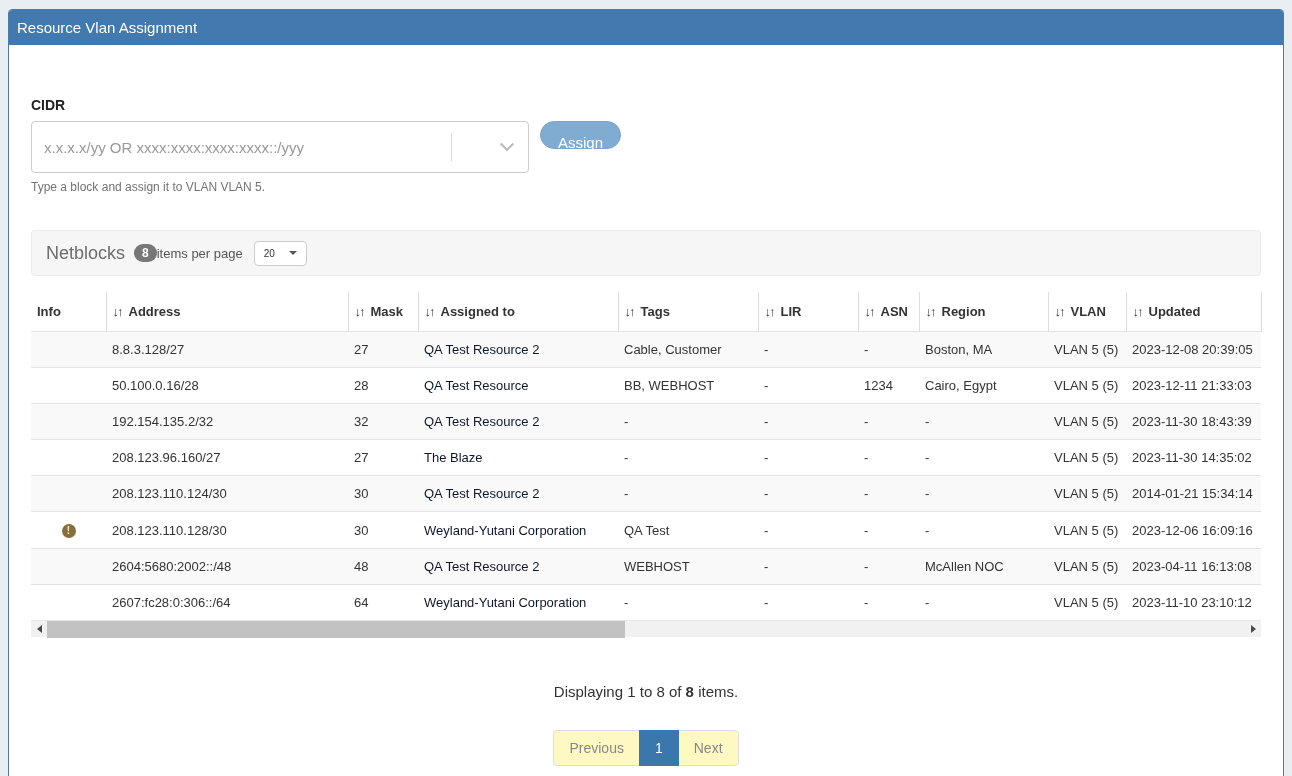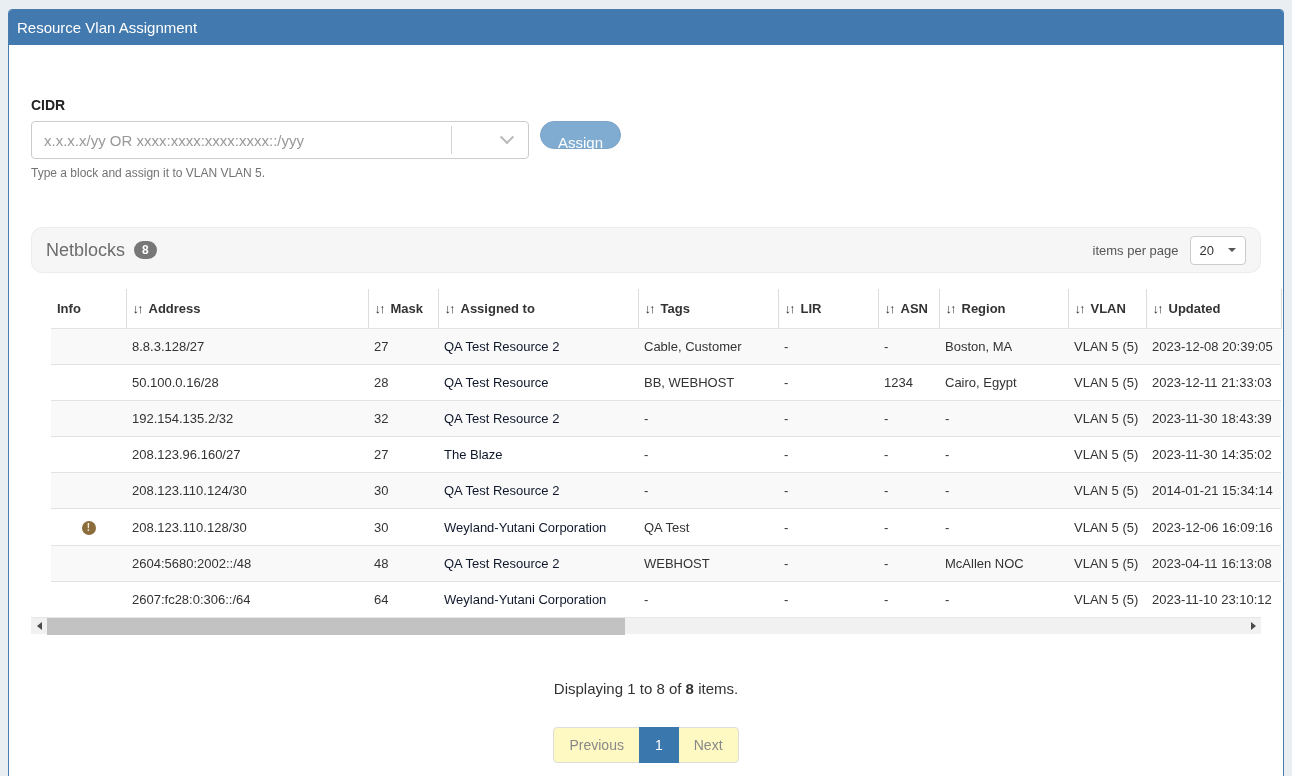--- a/index.html
+++ b/index.html
@@ -36,21 +36,21 @@
   .cidr-label {
     display: block;
     font-weight: bold;
     font-size: 14px;
     color: #222;
     margin-bottom: 8px;
   }
   .input-row { display: flex; gap: 11px; align-items: stretch; }
   .combo {
     width: 498px;
-    height: 38px;
+    height: 52px;
     border: 1px solid #ccc;
     border-radius: 4px;
     background: #fff;
     display: flex;
     align-items: center;
     gap: 34px;
   }
   .combo input {
     flex: 1;
     border: none;
@@ -87,65 +87,64 @@
     border-radius: 16px;
     color: #fff;
     font-size: 15px;
     font-family: "Liberation Sans", sans-serif;
     cursor: pointer;
   }
   .help-text { margin-top: 7px; font-size: 12px; color: #737373; }
 
   
   .netblocks-bar {
-    margin-top: 47px;
+    margin-top: 36px;
     height: 46px;
     background: #f6f6f6;
     border: 1px solid #ececec;
-    border-radius: 11px;
-    display: flex;
-    align-items: center;
-    justify-content: space-between;
+    border-radius: 4px;
+    display: flex;
+    align-items: center;
     padding: 0 14px;
   }
   .nb-title-wrap { display: flex; align-items: center; }
   .nb-title { font-size: 18px; color: #6d6d6d; }
   .nb-badge {
     margin-left: 9px;
     background: #777;
     color: #fff;
     font-size: 12px;
     font-weight: bold;
     border-radius: 10px;
     padding: 3px 8px;
     line-height: 1;
   }
   .ipp { display: flex; align-items: center; gap: 11px; font-size: 13px; color: #555; }
   .ipp-btn {
     background: #fff;
     border: 1px solid #ccc;
     border-radius: 4px;
     padding: 6px 9px;
-    font-size: 13px;
+    font-size: 10px;
     color: #333;
     display: flex;
     align-items: center;
     gap: 14px;
     cursor: pointer;
     font-family: "Liberation Sans", sans-serif;
   }
   .caret-down {
     width: 0; height: 0;
     border-left: 4px solid transparent;
     border-right: 4px solid transparent;
     border-top: 4px solid #555;
   }
 
   
-  table { width: 100%; border-collapse: collapse; table-layout: fixed; margin-top: 16px; margin-left: 20px; }
+  table { width: 100%; border-collapse: collapse; table-layout: fixed; margin-top: 16px; }
   th {
     text-align: left;
     font-size: 13px;
     font-weight: bold;
     color: #333;
     padding: 12px 6px;
     border-right: 1px solid #ddd;
     white-space: nowrap;
     overflow: hidden;
   }

